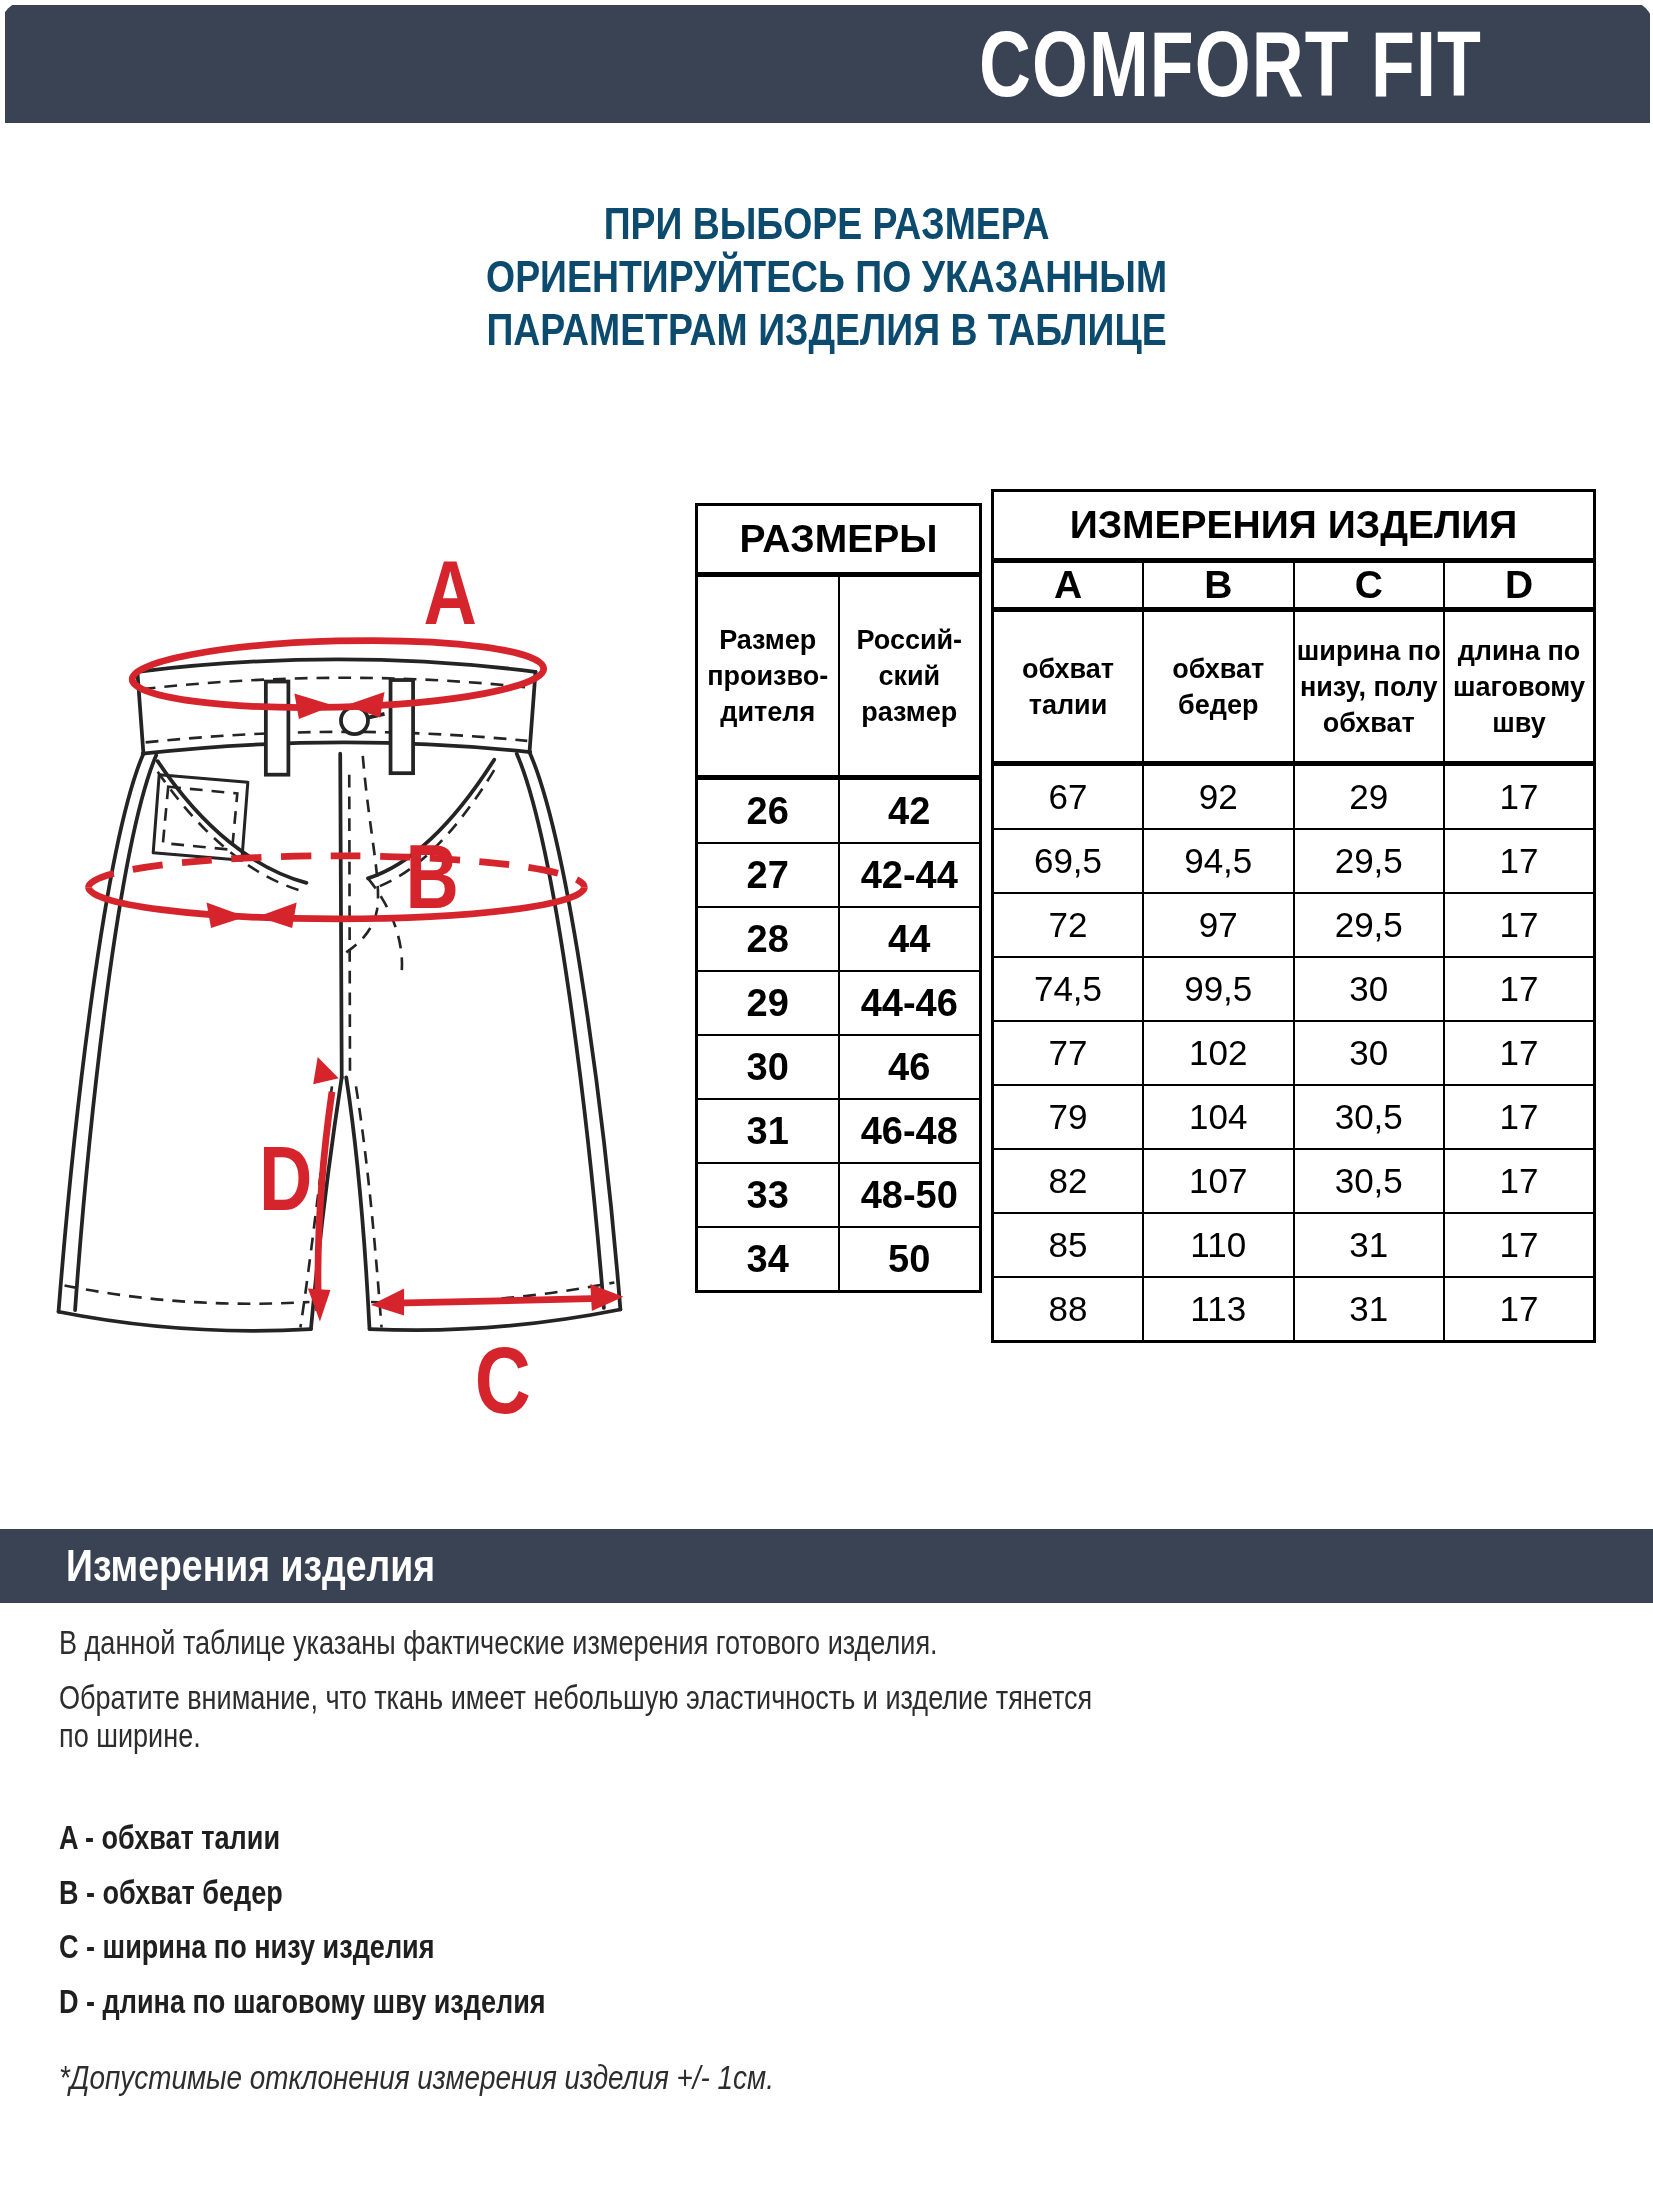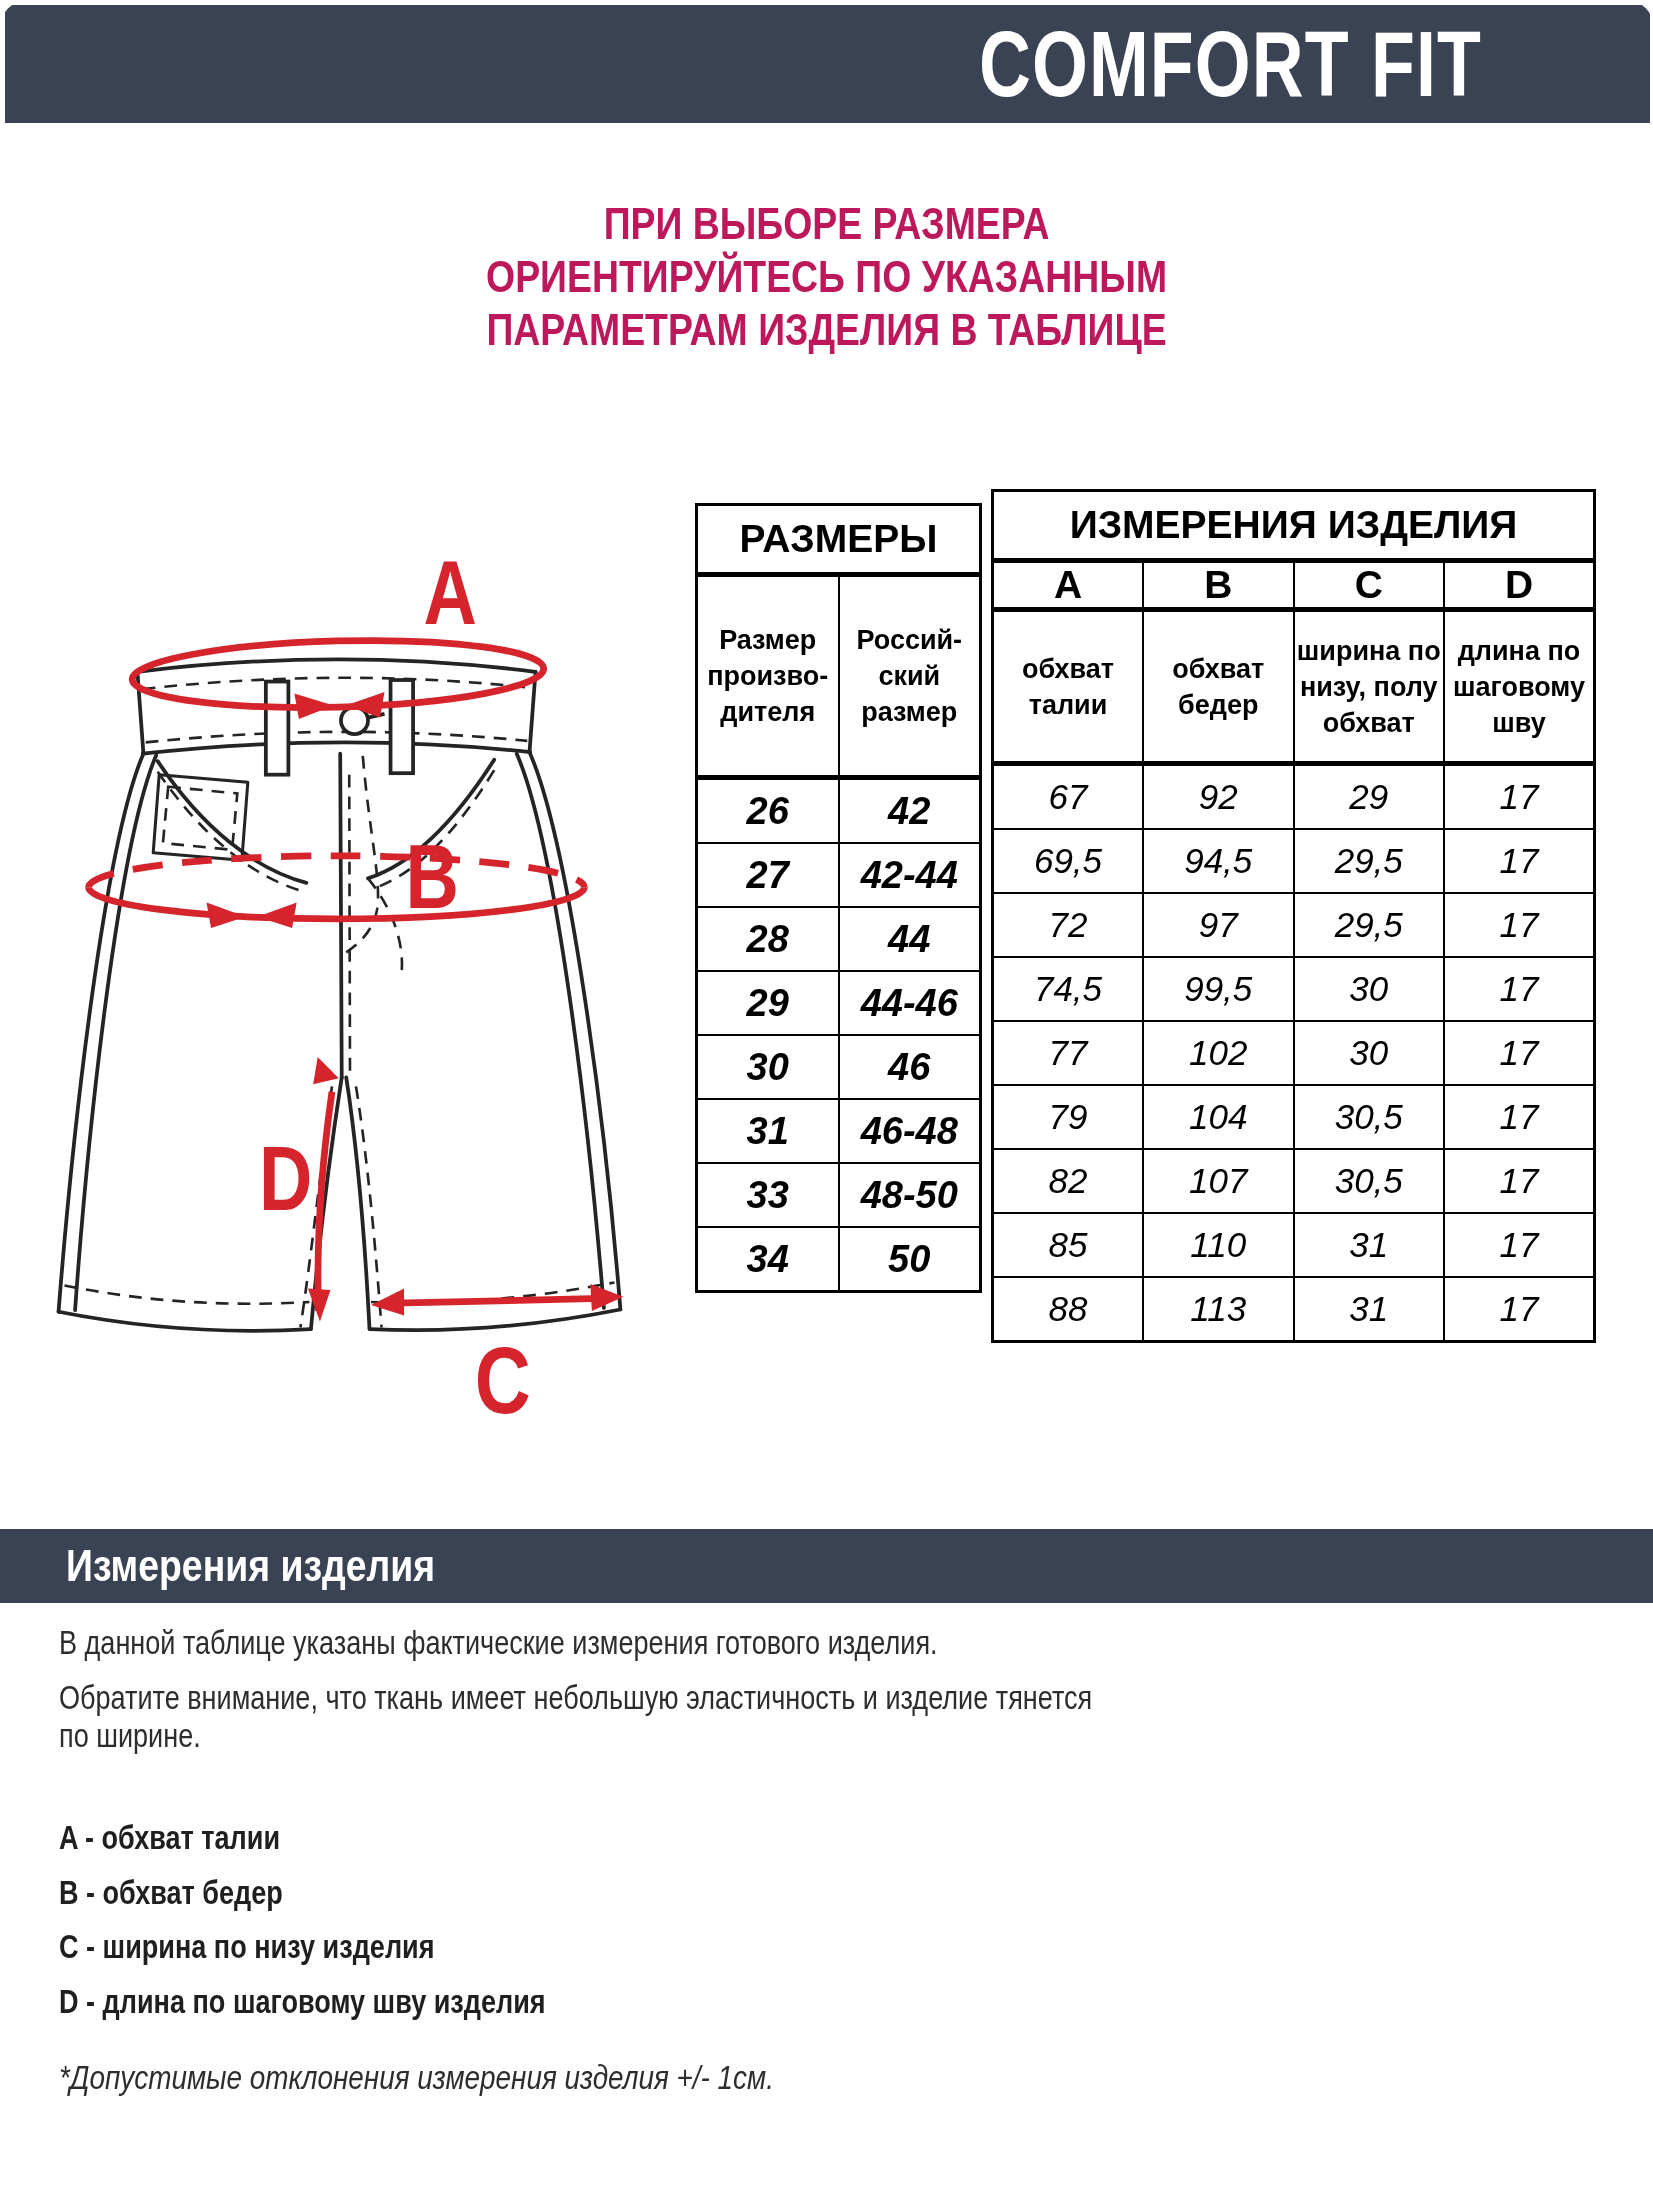--- a/index.html
+++ b/index.html
@@ -9,36 +9,36 @@
   }
   .navy-bar { position:absolute; background:#3a4354; }
   .topbar { left:4.5px; right:4.5px; top:4.5px; height:118px; }
   .brand {
     position:absolute; right:167px; top:0; line-height:118px; color:#fff;
     font-weight:bold; font-size:92px; letter-spacing:1.5px; white-space:nowrap;
     transform:scaleX(0.78); transform-origin:right center;
   }
   .intro {
     position:absolute; left:0; top:197px; width:1654px; text-align:center;
-    font-weight:bold; font-size:44px; line-height:53px; color:#be185d;
+    font-weight:bold; font-size:44px; line-height:53px; color:#0c4a6e;
   }
   .intro span { display:inline-block; transform:scaleX(0.85); white-space:pre-line; }
 
   .drawing { position:absolute; left:30px; top:549px; width:661px; height:872px; }
 
   table.t { position:absolute; border-collapse:collapse; table-layout:fixed; background:#fff; border:3.8px solid #000; }
   table.t td { border:2.3px solid #000; text-align:center; vertical-align:middle; padding:0; color:#000; font-weight:bold; }
   .tl { left:695px; top:503px; width:284px; }
   .tr2 { left:991px; top:489px; width:605px; }
   tr.gh td { height:66px; font-size:39px; border-bottom-width:5.3px; }
   tr.lt td { height:42px; font-size:39px; border-bottom-width:5.3px; }
   tr.ld td, tr.rd td { font-size:27px; line-height:36px; white-space:pre-line; border-bottom-width:5.3px; }
   tr.ld td { height:198px; }
   tr.rd td { height:149px; }
-  tr.dr td { height:62px; font-size:38px;font-style:italic; }
+  tr.dr td { height:62px; font-size:38px; }
   .tr2 tr.dr td { font-weight:normal; font-size:35px;text-align:center; }
 
   .band2 { left:0; right:0; top:1529px; height:74px; }
   .band2 span {
     display:inline-block; margin-left:66px; color:#fff; font-weight:bold;
     font-size:44px; line-height:74px; white-space:nowrap;
     transform:scaleX(0.85); transform-origin:left center;
   }
   .paras {
     position:absolute; left:59px; top:1624px; width:1879px;

